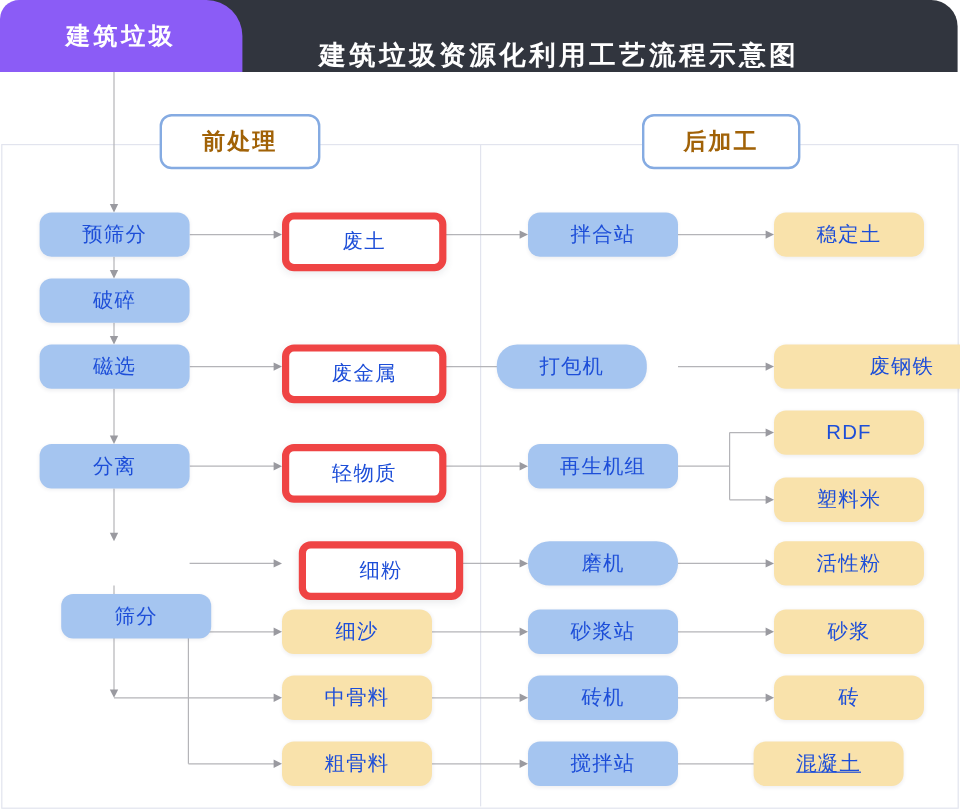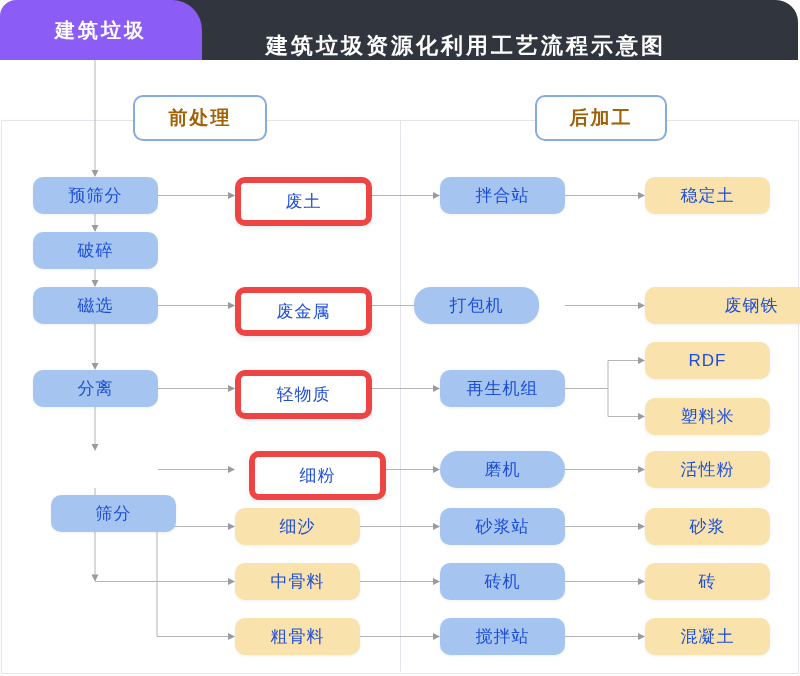--- a/index.html
+++ b/index.html
@@ -137,15 +137,15 @@
       <div class="node process" style="left: 440px; top: 508px;">砂浆站</div>
       <div class="node process" style="left: 440px; top: 563px;">砖机</div>
       <div class="node process" style="left: 440px; top: 618px;">搅拌站</div>
       <div class="node product" style="left: 645px; top: 177px;">稳定土</div>
       <div class="node product" style="left: 645px; top: 287px; padding-left: 44px;">废钢铁</div>
       <div class="node product" style="left: 645px; top: 342px;">RDF</div>
       <div class="node product" style="left: 645px; top: 398px; text-align: right;">塑料米</div>
       <div class="node product" style="left: 645px; top: 451px;">活性粉</div>
       <div class="node product" style="left: 645px; top: 508px; text-align: center;">砂浆</div>
       <div class="node product" style="left: 645px; top: 563px;">砖</div>
-      <div class="node product" style="left: 645px; top: 618px;">混凝土</div>
+      <div class="node product" style="left: 628px; top: 618px; text-decoration: underline;">混凝土</div>
     </div>
 </div>
 
 </body></html>

